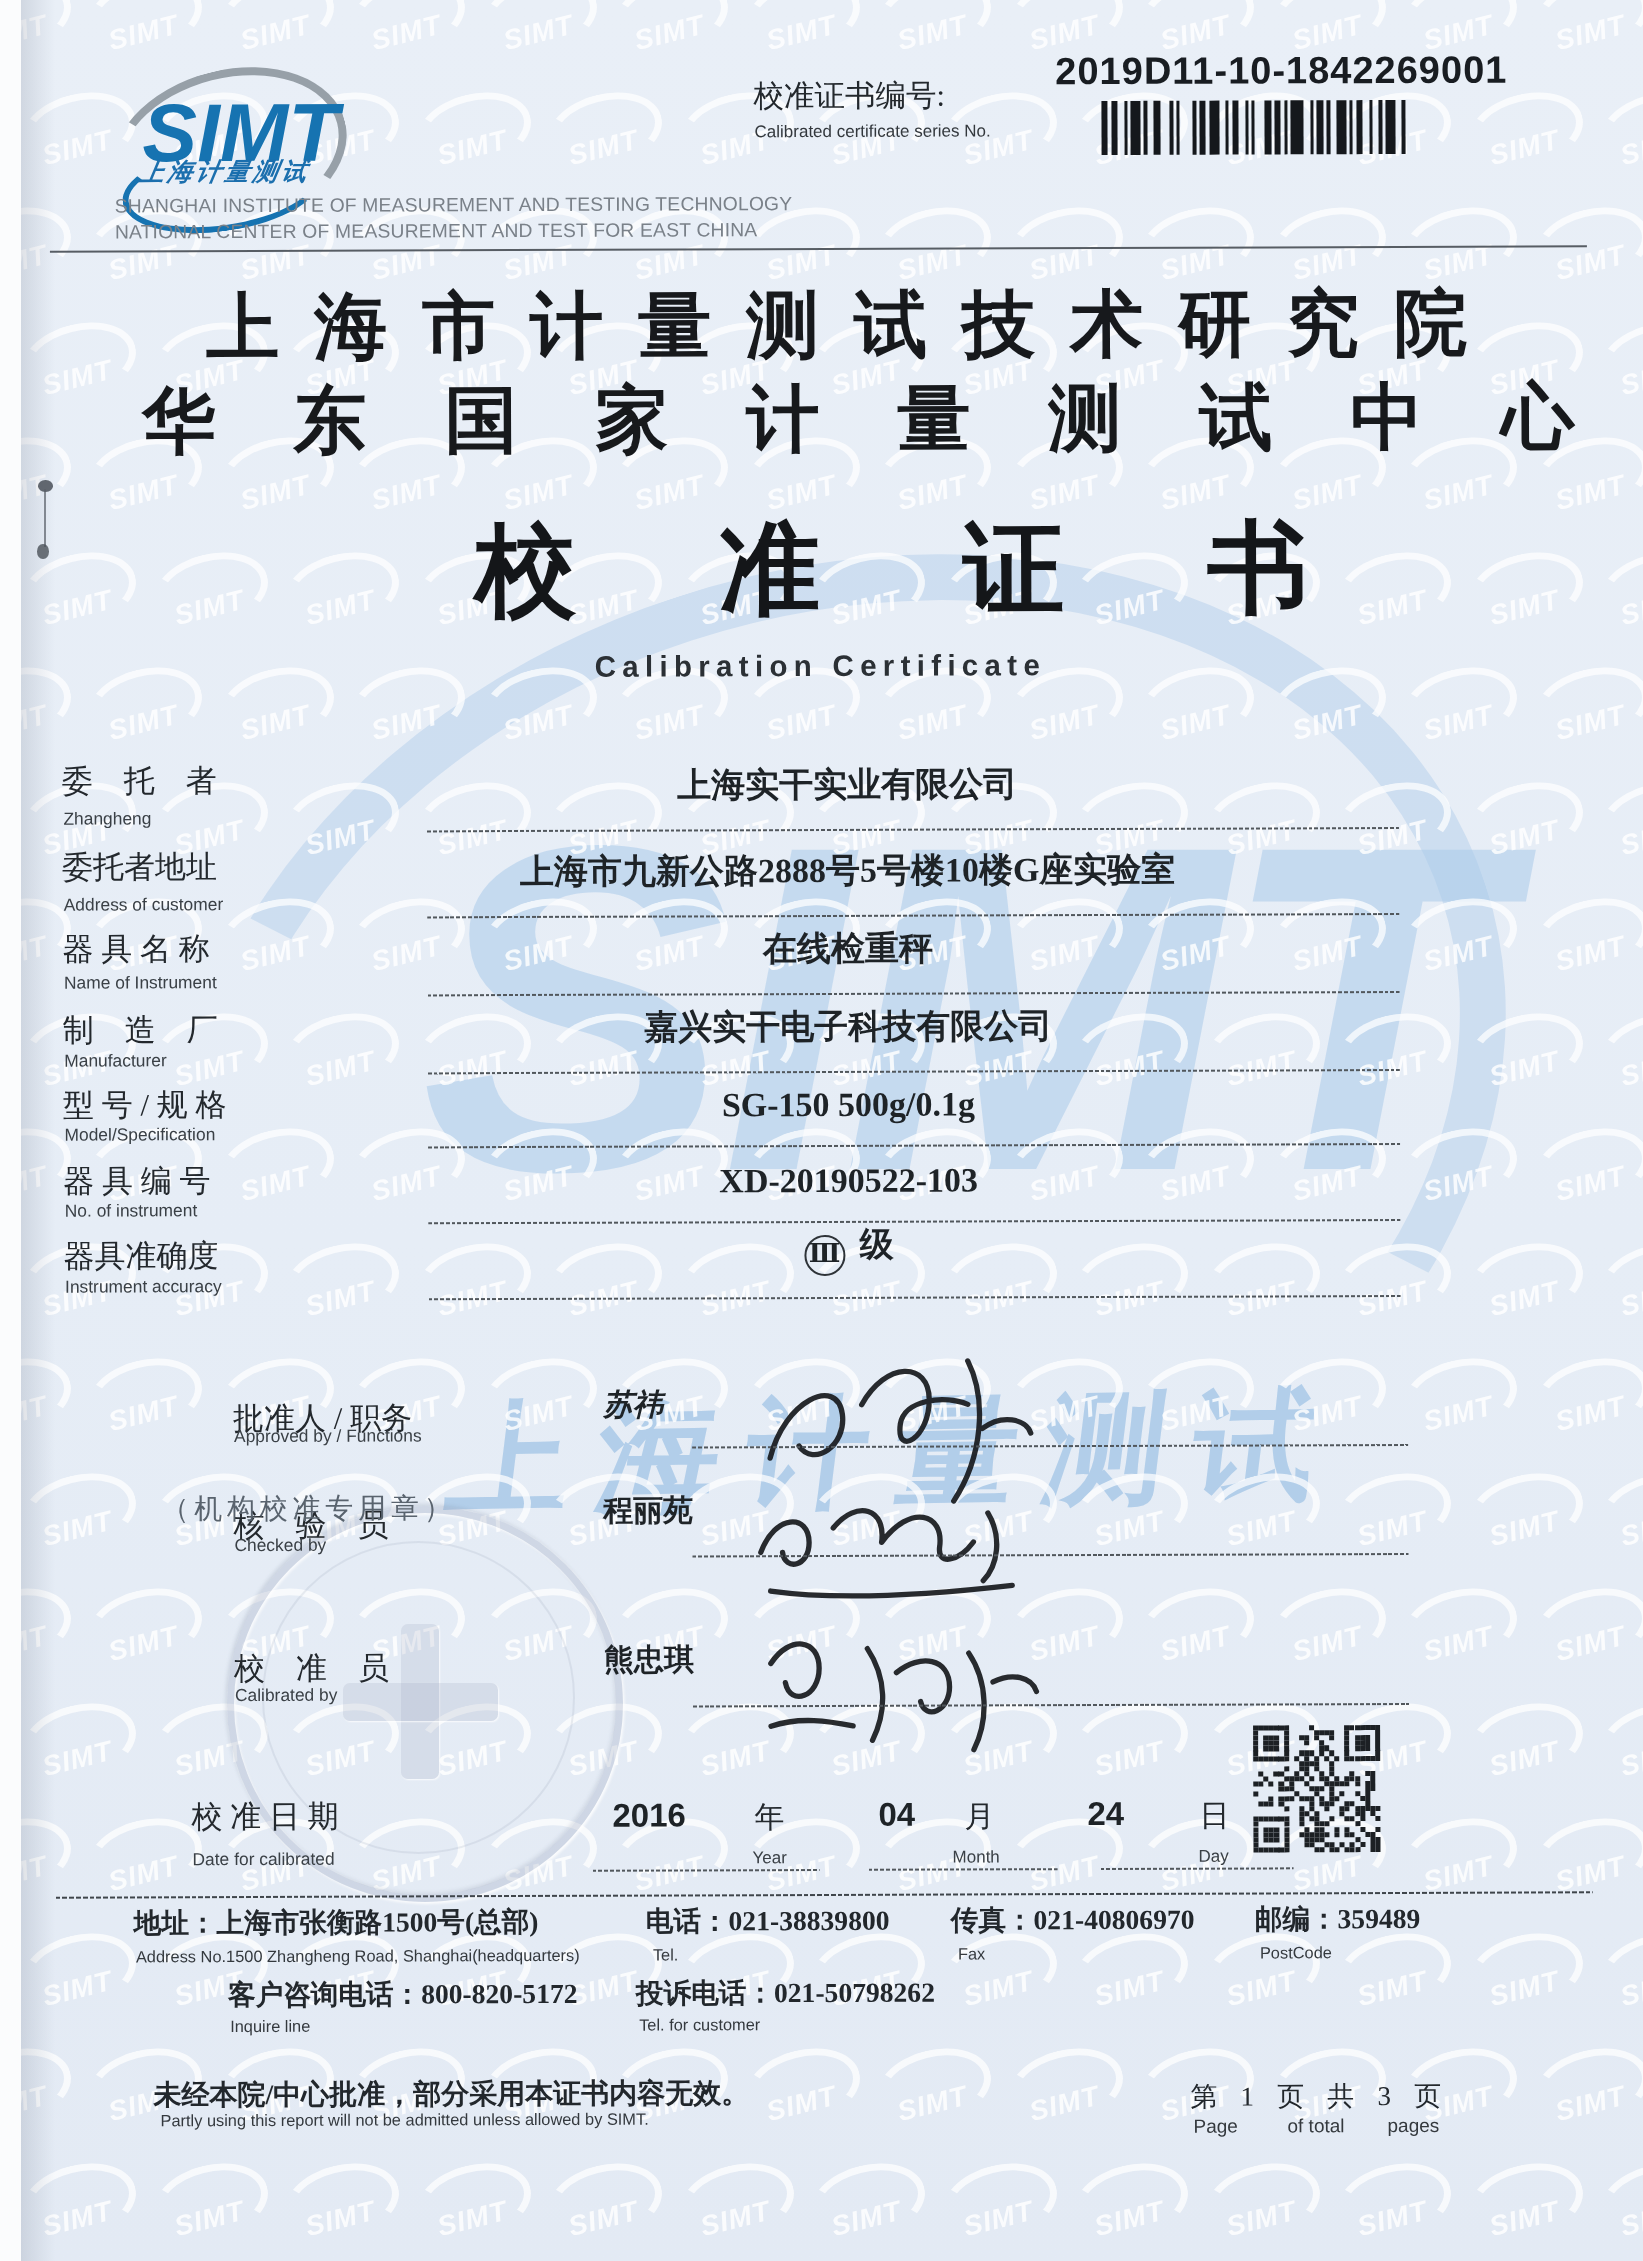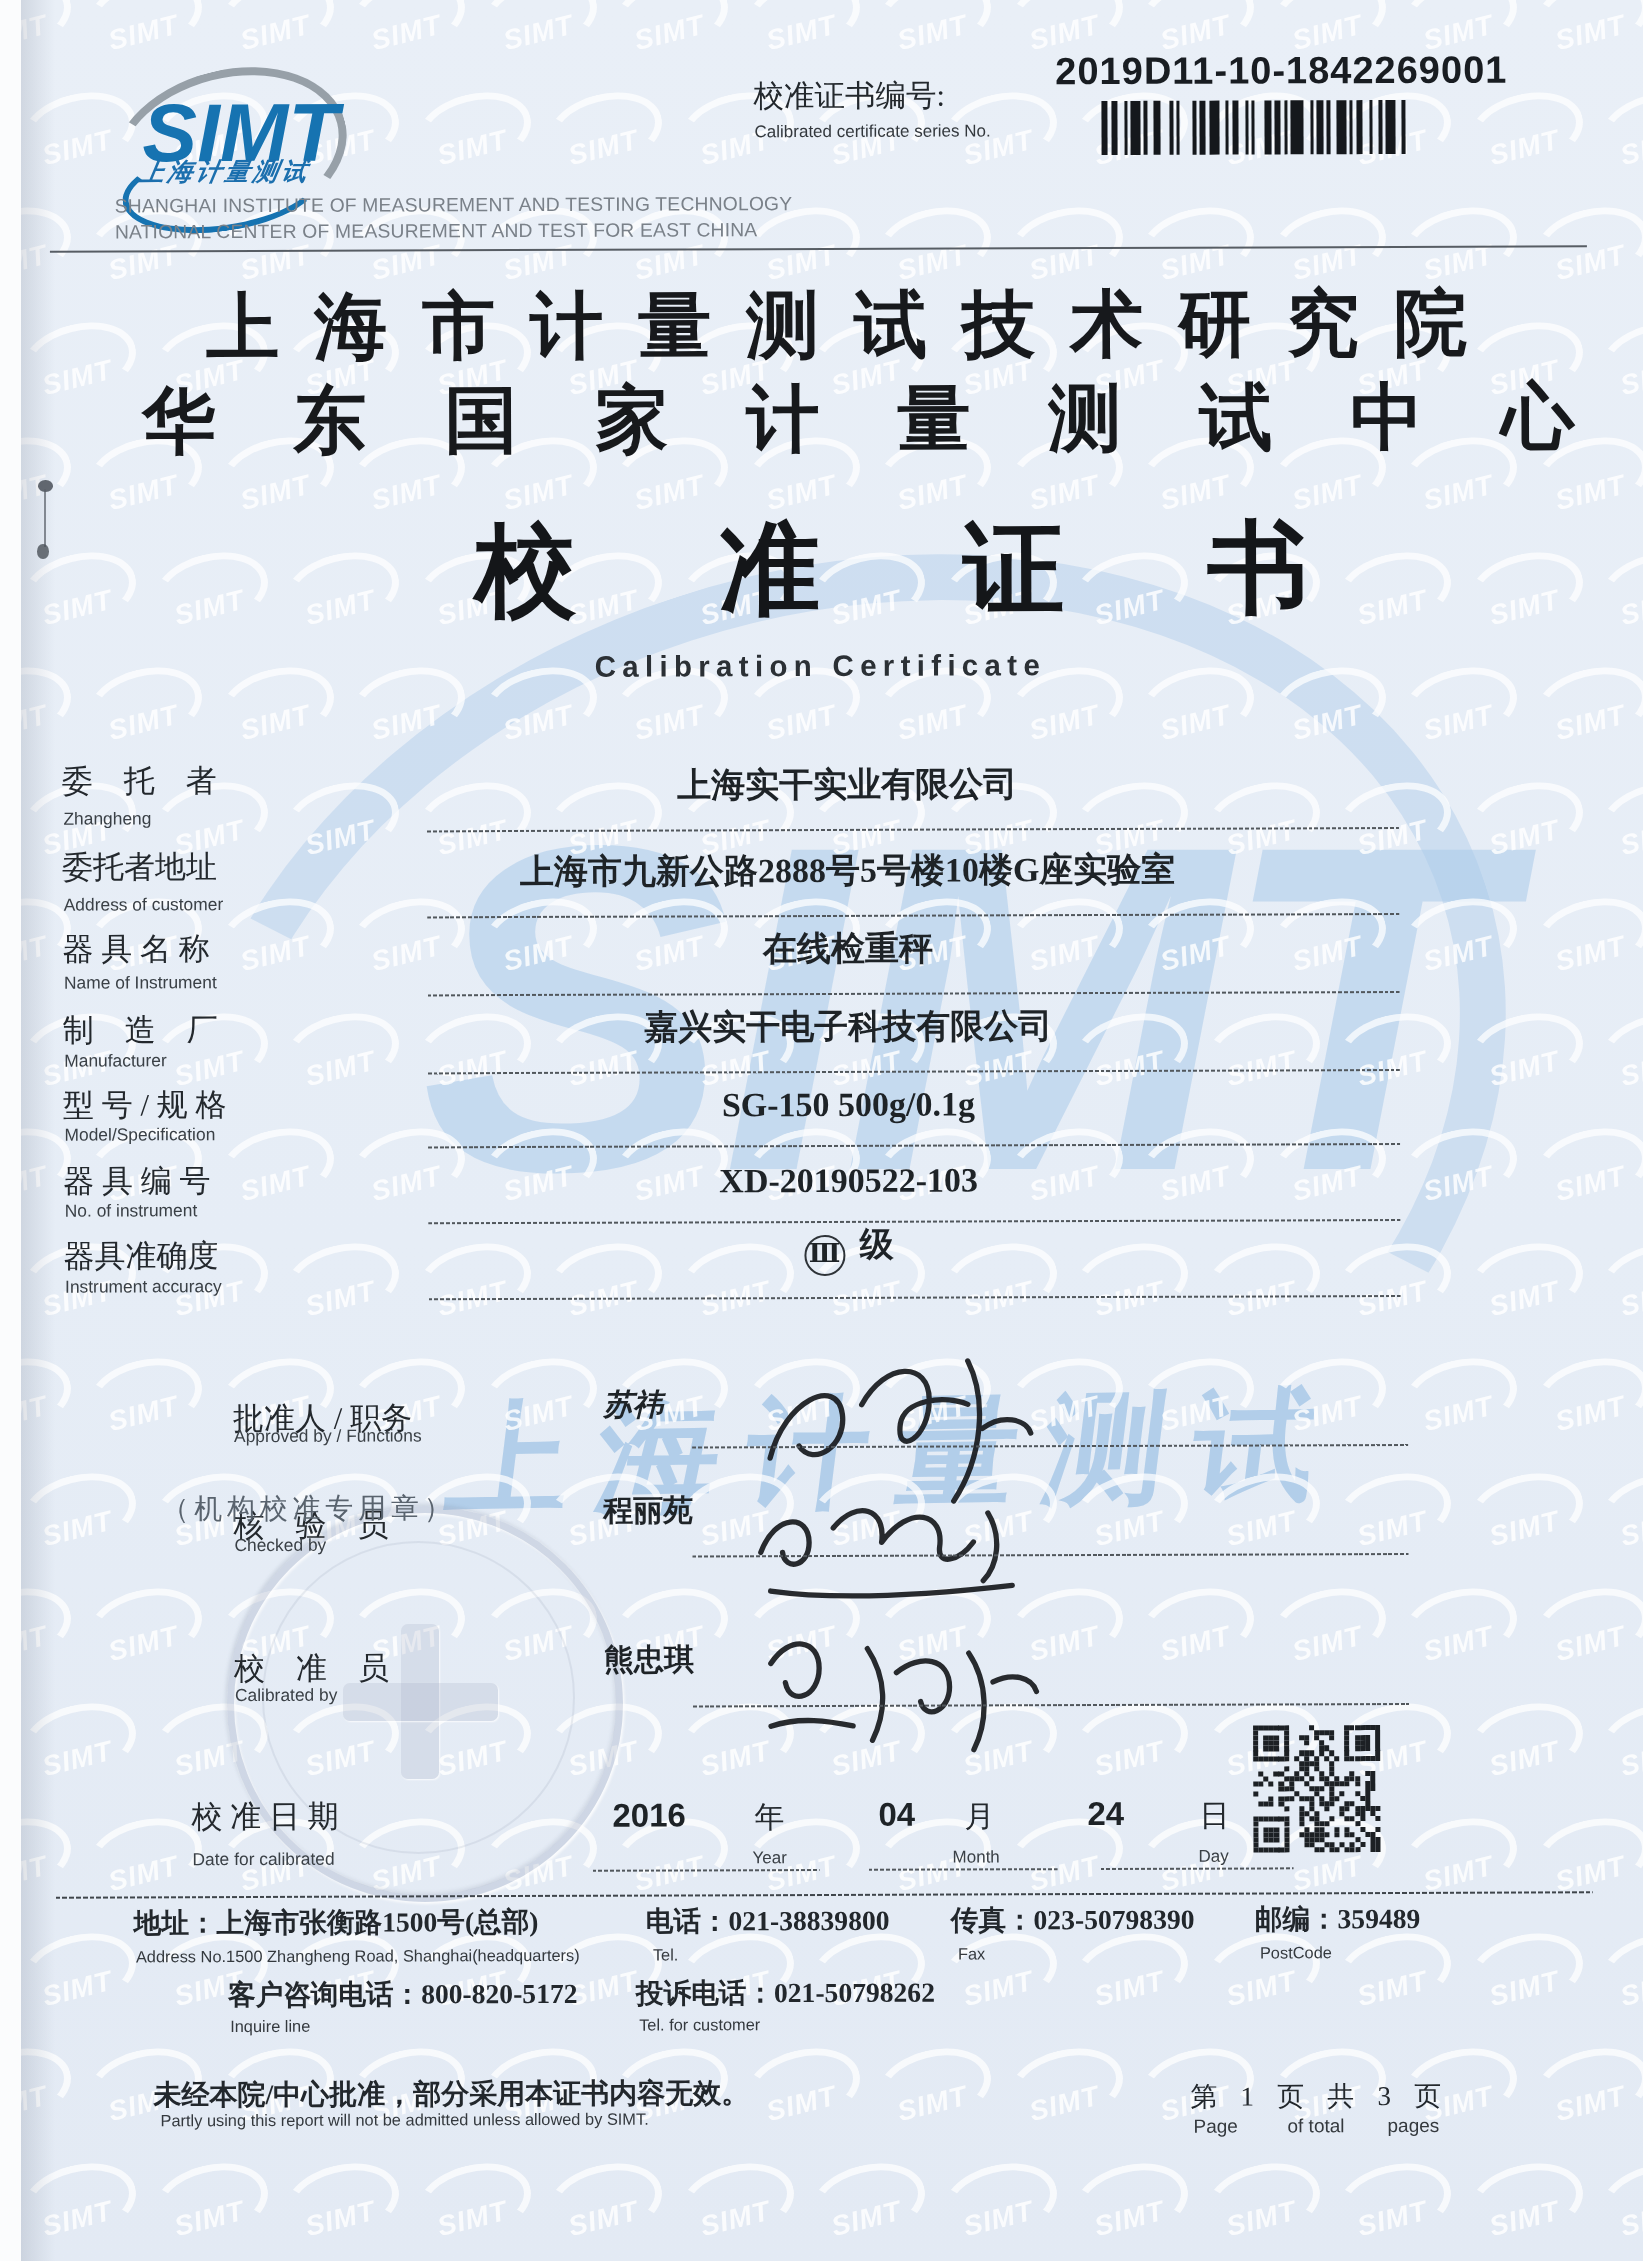--- a/index.html
+++ b/index.html
@@ -1632,21 +1632,21 @@
         <i style="left: 91px; top: 122px;"></i>
         <i style="left: 96px; top: 122px;"></i>
         <i style="left: 102px; top: 122px;"></i>
         <i style="left: 117px; top: 122px;"></i>
         <i style="left: 122px; top: 122px;"></i>
       </div>
 
     <div class="abs foot-rule"></div>
     <div class="abs f-zh" style="left:131px;top:1902px;">地址：上海市张衡路1500号(总部)</div>
     <div class="abs f-zh" style="left:643px;top:1902px;">电话：021-38839800</div>
-    <div class="abs f-zh" style="left:948px;top:1902px;">传真：023-50798390</div>
+    <div class="abs f-zh" style="left:948px;top:1902px;">传真：021-40806970</div>
     <div class="abs f-zh" style="left:1252px;top:1902px;">邮编：359489</div>
     <div class="abs f-en" style="left:133px;top:1945px;">Address No.1500 Zhangheng Road,  Shanghai(headquarters)</div>
     <div class="abs f-en" style="left:650px;top:1945px;">Tel.</div>
     <div class="abs f-en" style="left:955px;top:1945px;">Fax</div>
     <div class="abs f-en" style="left:1257px;top:1945px;">PostCode</div>
     <div class="abs f-zh" style="left:225px;top:1974px;">客户咨询电话：800-820-5172</div>
     <div class="abs f-zh" style="left:633px;top:1974px;">投诉电话：021-50798262</div>
     <div class="abs f-en" style="left:227px;top:2015px;">Inquire line</div>
     <div class="abs f-en" style="left:636px;top:2015px;">Tel. for customer</div>
 

